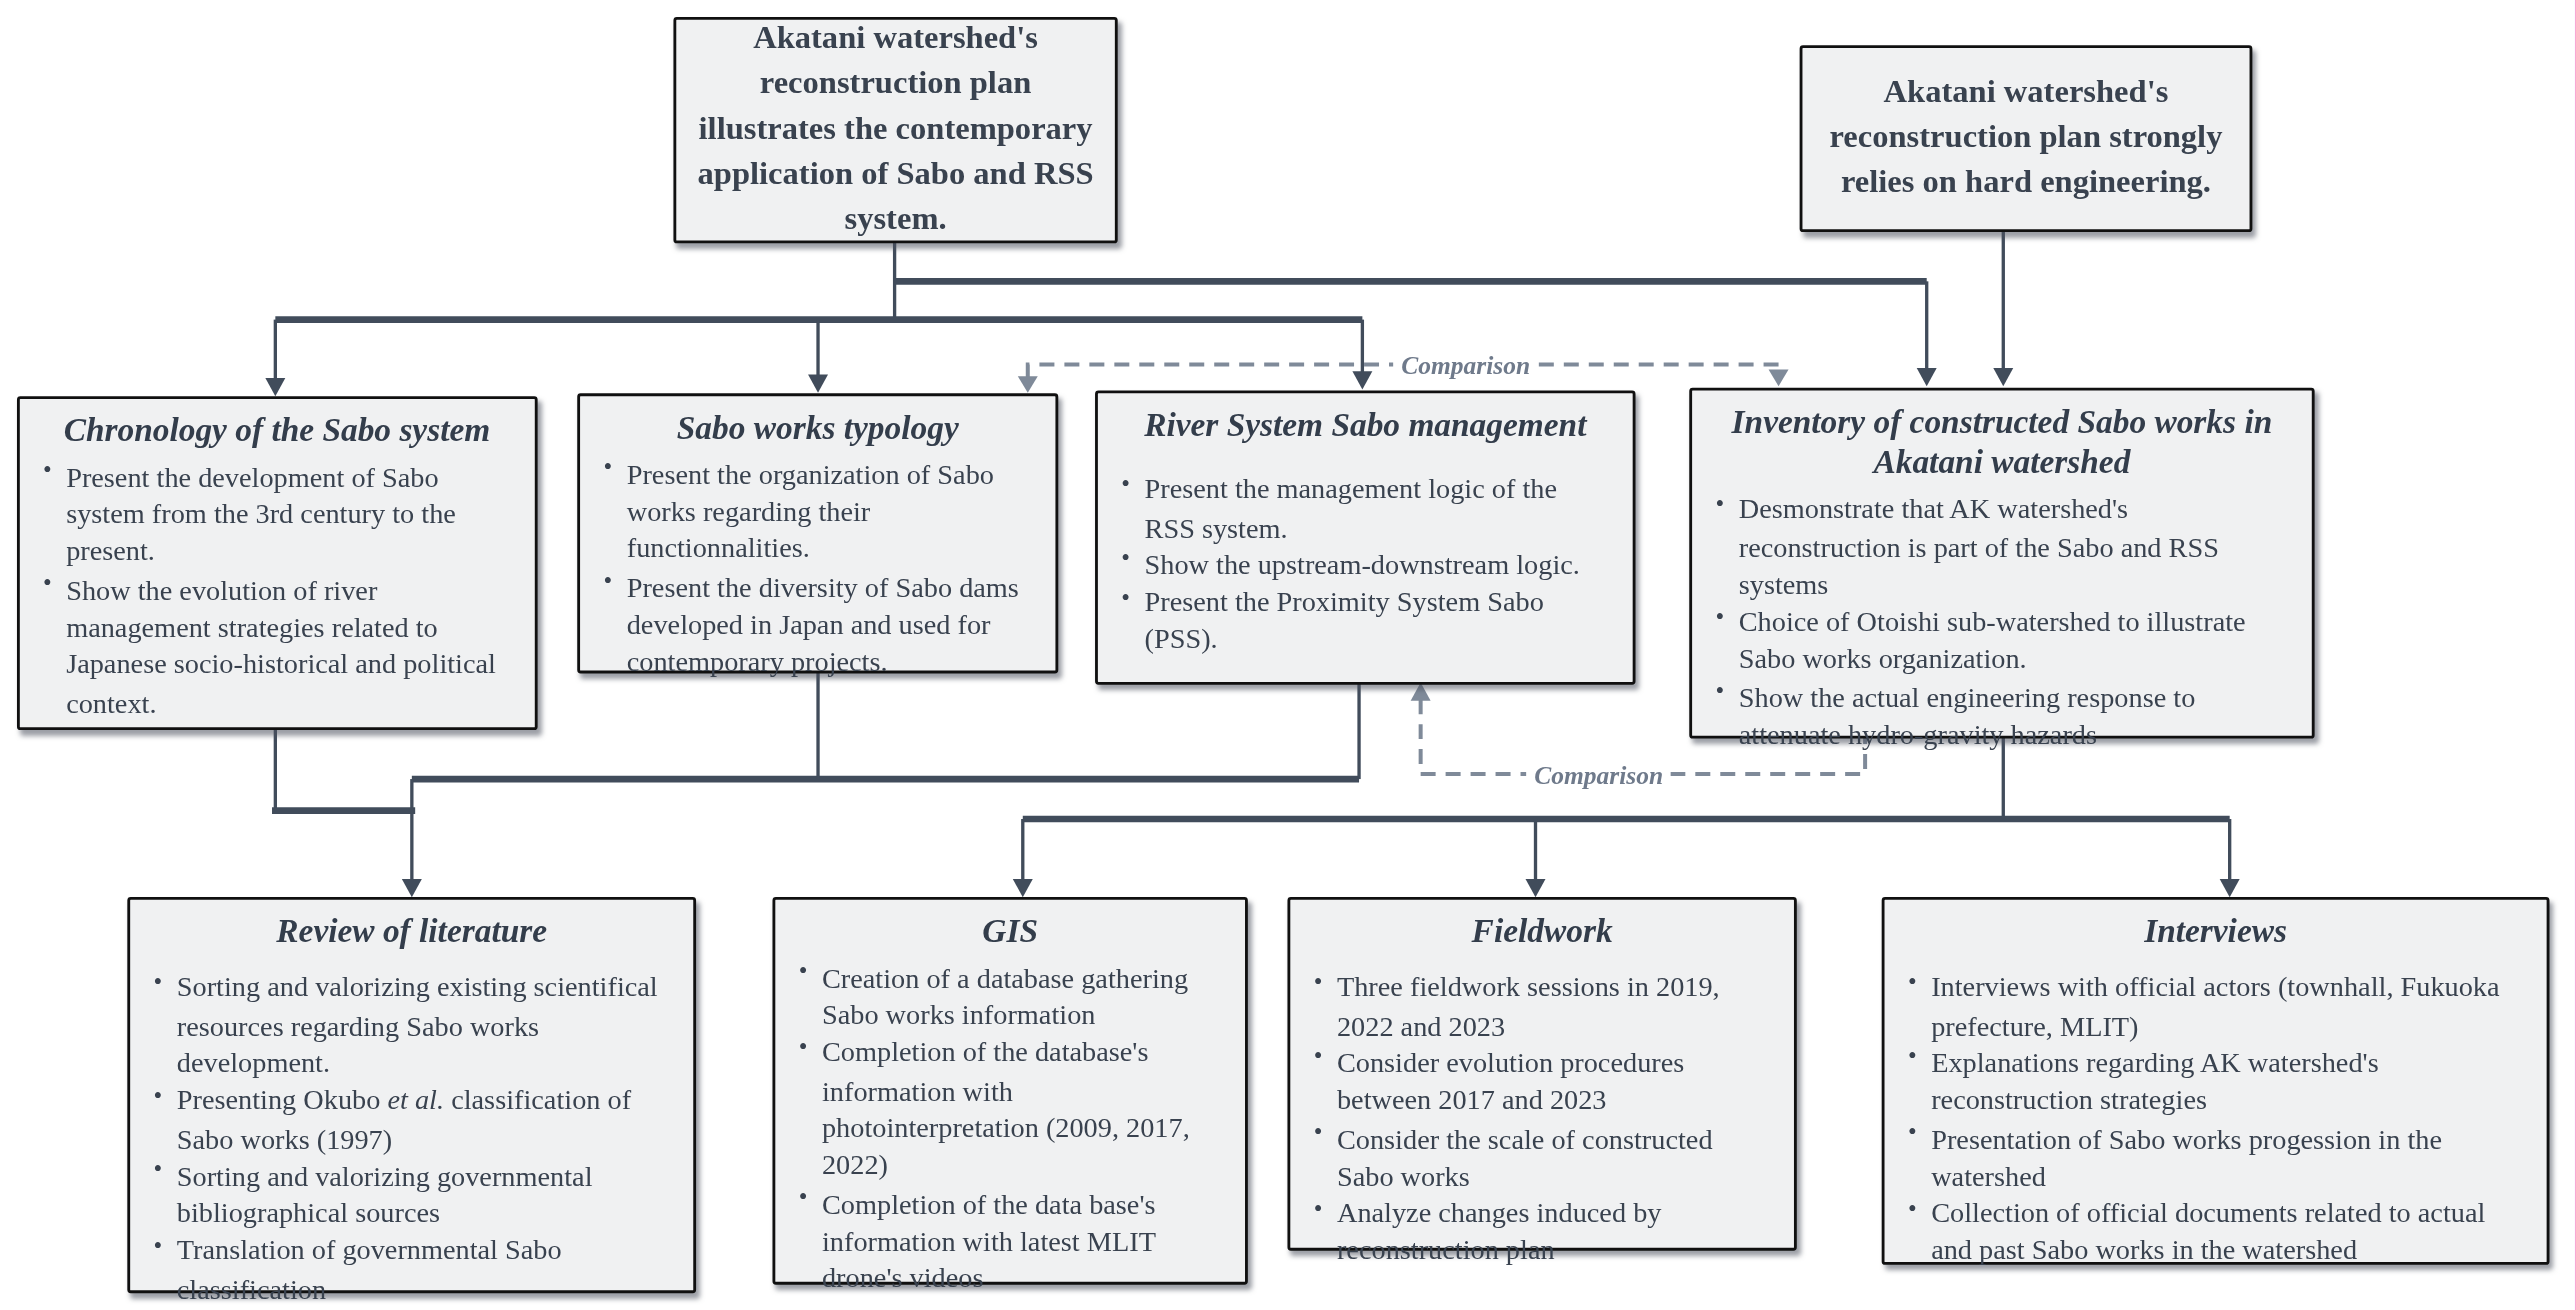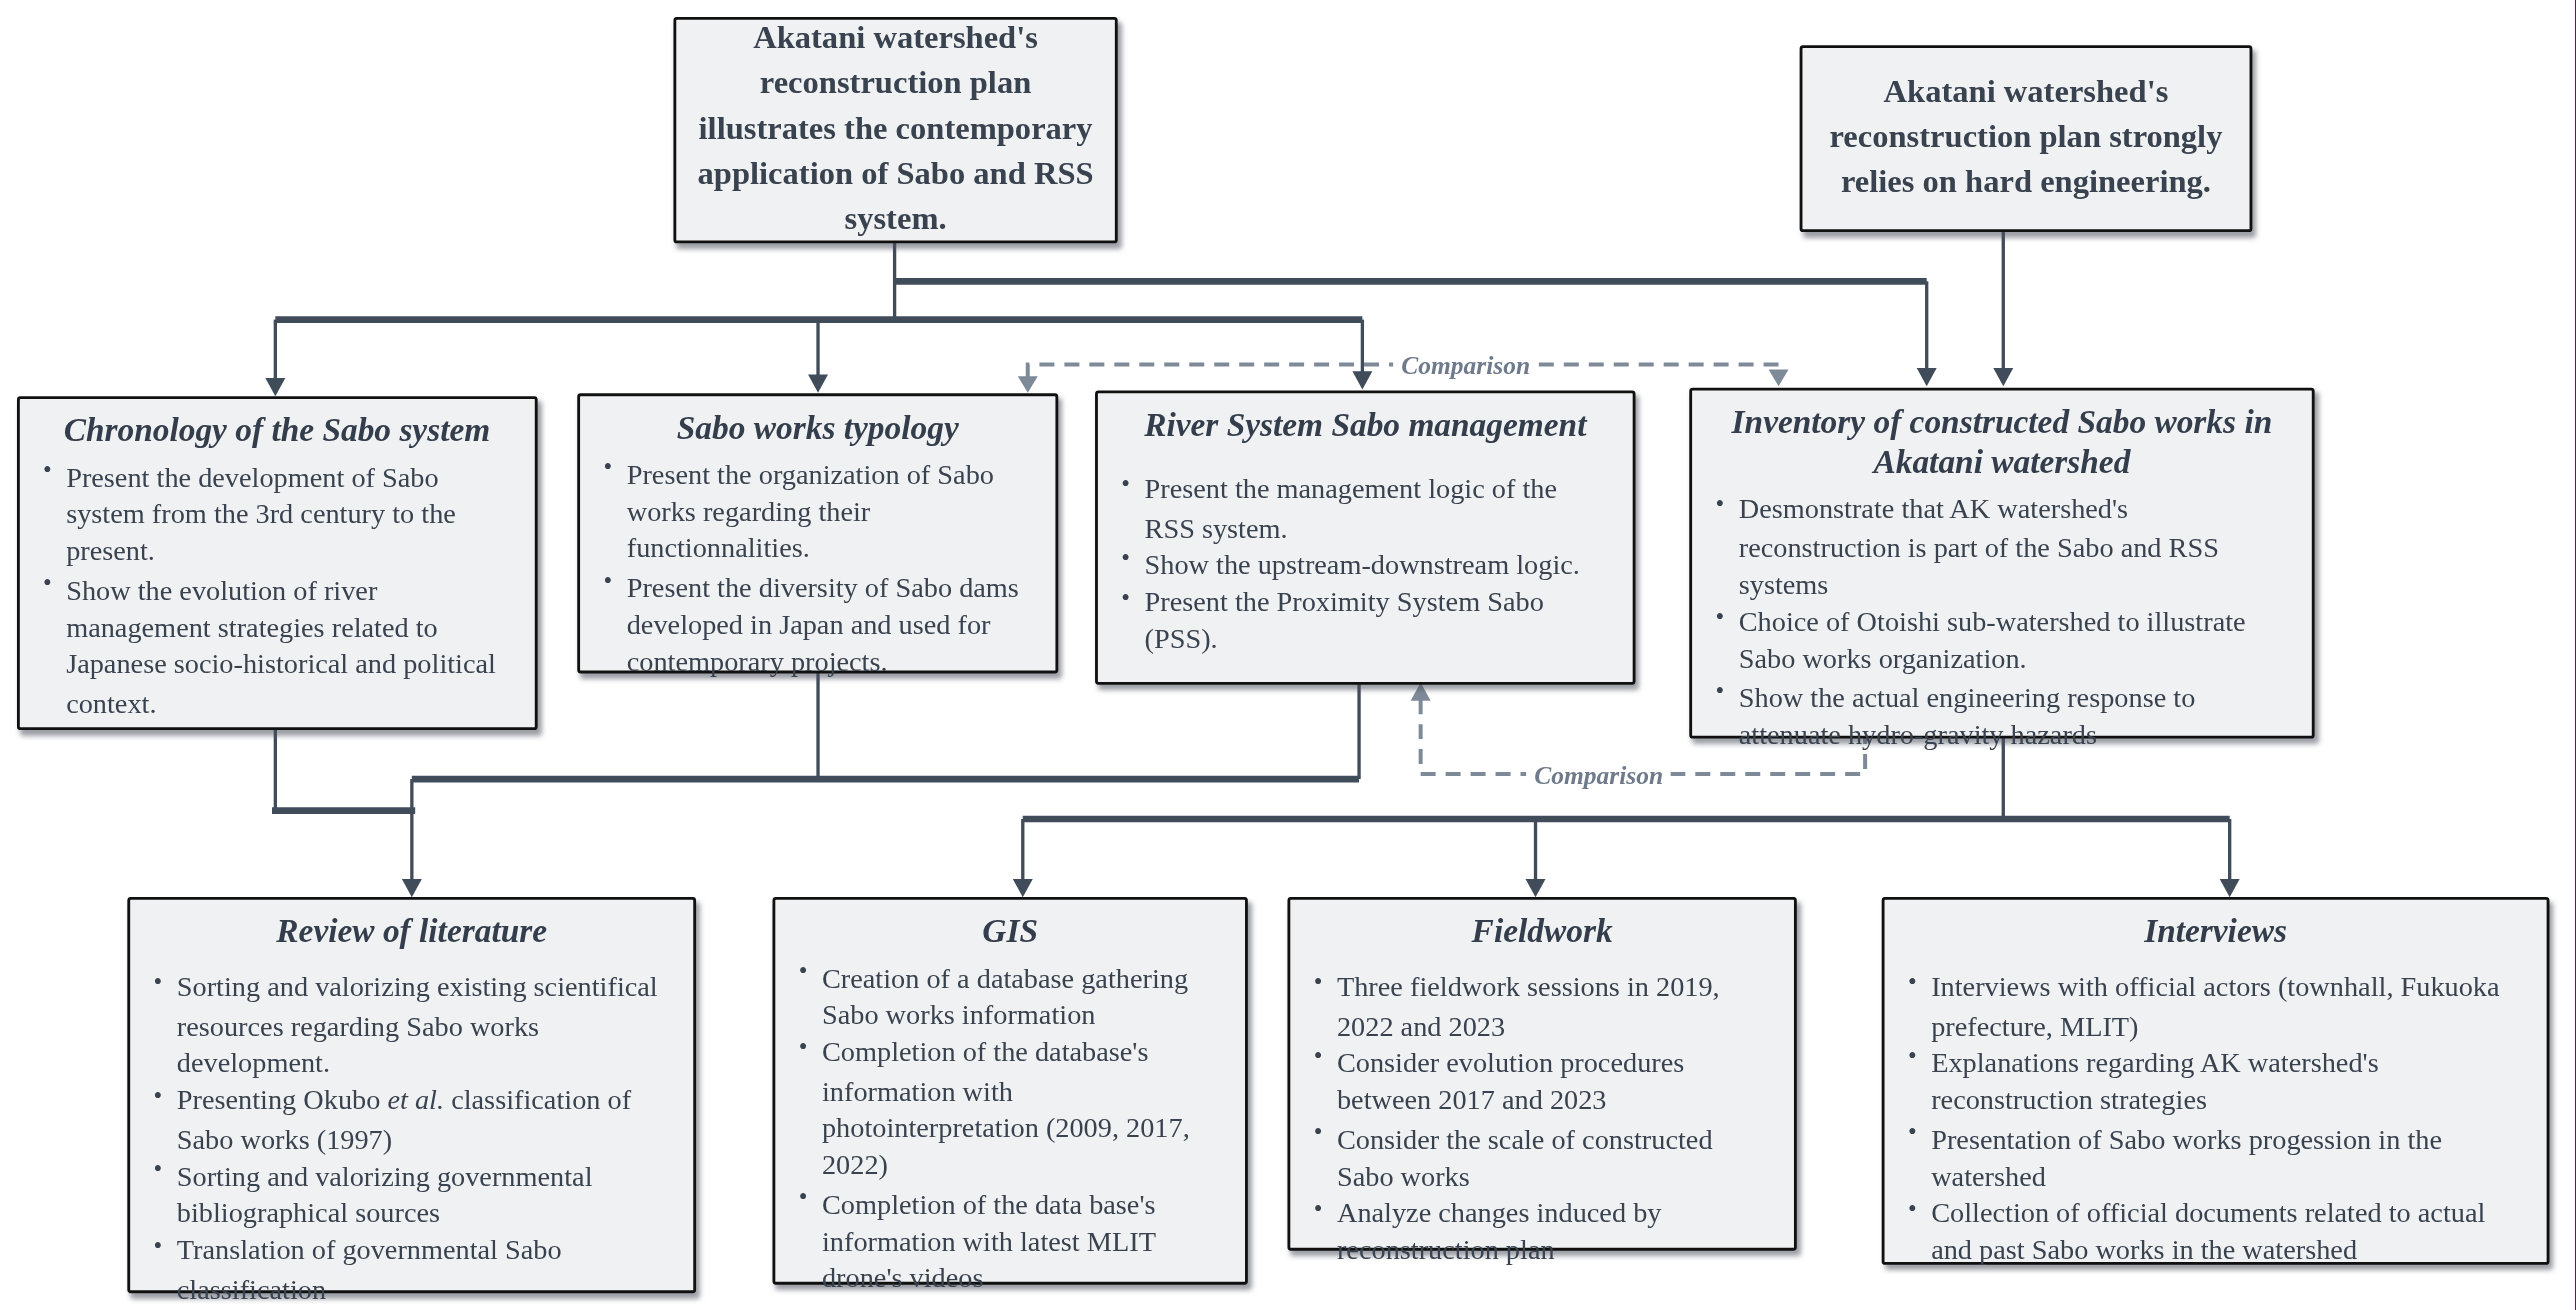--- a/index.html
+++ b/index.html
@@ -1,16 +1,16 @@
 <!DOCTYPE html>
 <html style="font-size:9.4px"><head>
 <meta charset="utf-8">
 <style>
   html,body{margin:0;padding:0;background:#ffffff;}
-  .stage{position:relative;width:2576px;height:1311px;background:#4c1d95;overflow:hidden;}
+  .stage{position:relative;width:2576px;height:1311px;background:#f9a8d4;overflow:hidden;}
   .canvas{position:absolute;left:0;top:0;width:910px;height:463px;background:#ffffff;
           font-family:"Liberation Serif", serif;color:#39424f;
           transform:scale(2.8296);transform-origin:0 0;}
   .wires{position:absolute;left:0;top:0;width:910px;height:463px;}
   .node{position:absolute;background:#f0f1f2;border:1.2px solid #101010;border-radius:1.2px;
         box-shadow:1.2px 1.8px 1.8px rgba(75,80,92,.55);box-sizing:border-box;padding:2.9px 7.7px 3.5px;}
   .node .t{font-weight:bold;font-style:italic;text-align:center;font-size:11.8px;line-height:1.22;
            margin:1.2px 0 2.4px;color:#333d4b;}
   .gap-md .t{margin-bottom:5.9px;}
   .gap-lg .t{margin-bottom:8.8px;}

